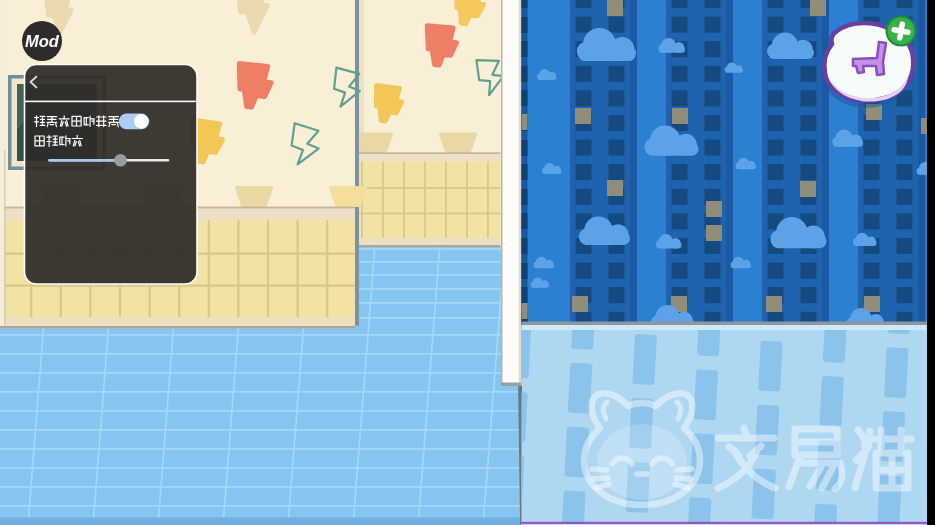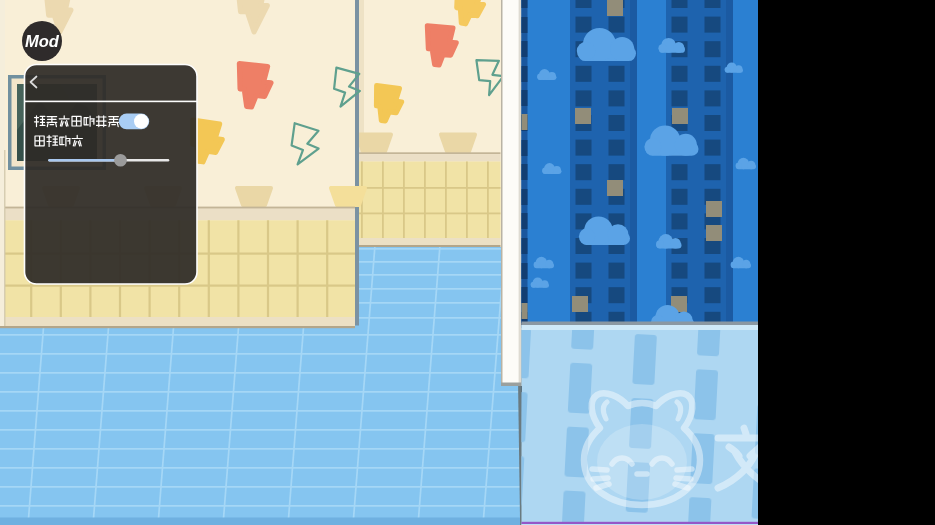--- a/index.html
+++ b/index.html
@@ -1,14 +1,14 @@
 <!DOCTYPE html>
 <html><head><meta charset="utf-8"><style>
 html,body{margin:0;padding:0;background:#000;}
-#scene{position:relative;width:758px;height:525px;overflow:hidden;font-family:"Liberation Sans",sans-serif;text-decoration:underline;}
+#scene{position:relative;width:927px;height:525px;overflow:hidden;font-family:"Liberation Sans",sans-serif;text-decoration:underline;}
 </style></head><body>
 <div id="scene">
 <svg width="935" height="525" viewBox="0 0 935 525" style="position:absolute;left:0;top:0">
 
 <g>
         <rect x="0" y="245" width="521" height="280" fill="#85c5f0"></rect>
         <rect x="0" y="248" width="521" height="1.7" fill="#a5d7f6"></rect>
         <rect x="0" y="261" width="521" height="1.7" fill="#a5d7f6"></rect>
         <rect x="0" y="274" width="521" height="1.7" fill="#a5d7f6"></rect>
         <rect x="0" y="288" width="521" height="1.7" fill="#a5d7f6"></rect>

